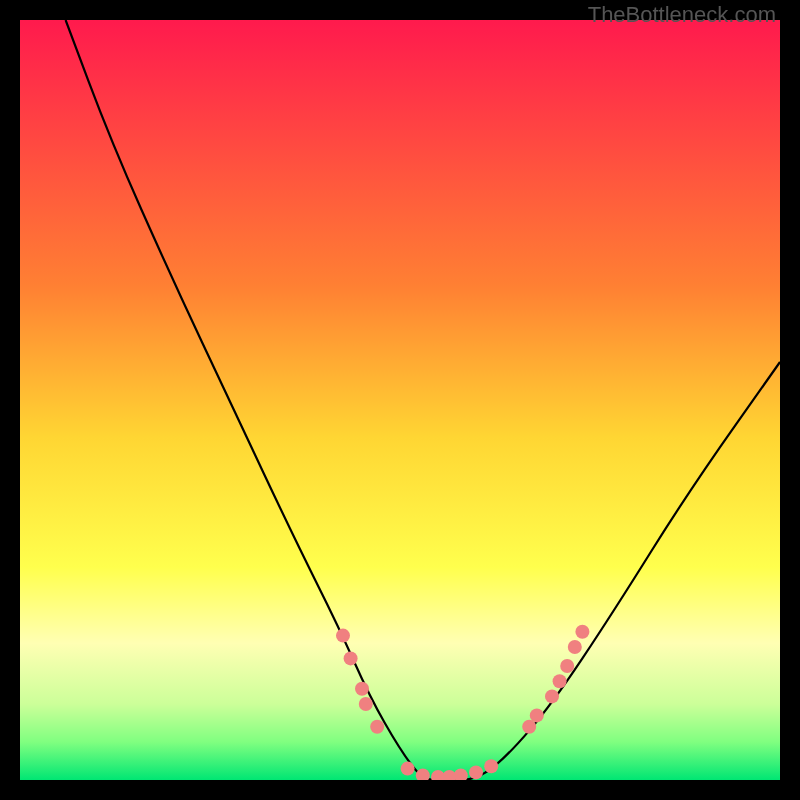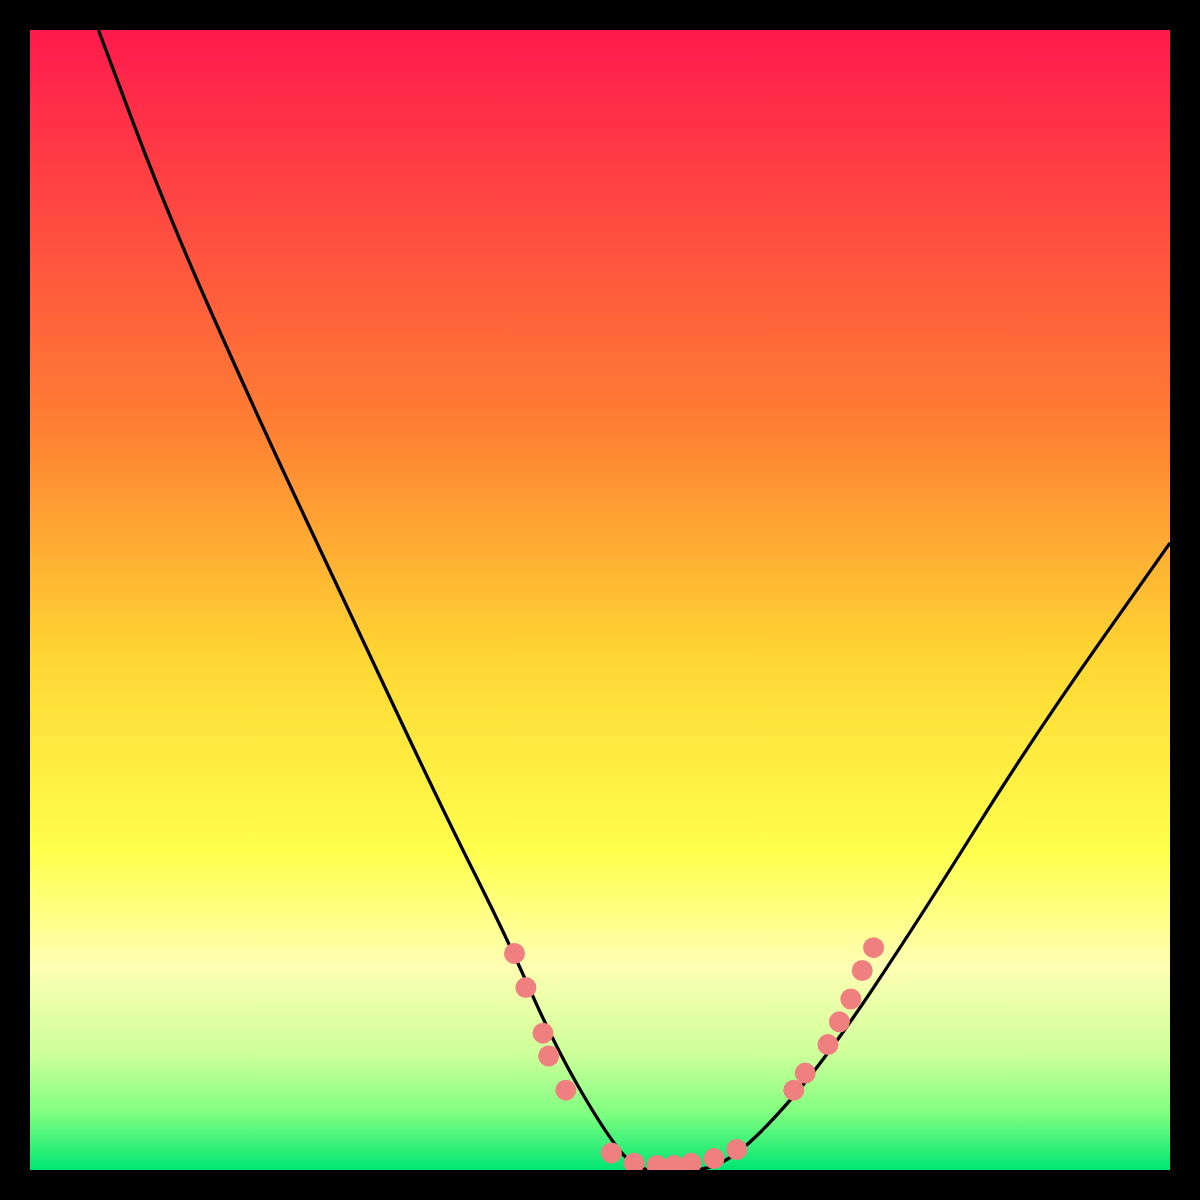--- a/index.html
+++ b/index.html
@@ -23,20 +23,21 @@
     font-size: 22px;
     font-family: Arial, sans-serif;
     z-index: 10;
   }
   svg { display: block; }
 </style>
 </head>
 <body>
 
 <div class="frame">
+  <div class="watermark">TheBottleneck.com</div>
   <div class="plot-area">
     <svg id="chart-svg" width="760" height="760" viewBox="0 0 760 760">
       <defs>
         <linearGradient id="bg-grad" x1="0" y1="0" x2="0" y2="1">
             <stop offset="0%" stop-color="#ff1a4d"></stop>
             <stop offset="35%" stop-color="#ff8033"></stop>
             <stop offset="55%" stop-color="#ffd633"></stop>
             <stop offset="72%" stop-color="#ffff4d"></stop>
             <stop offset="82%" stop-color="#ffffb3"></stop>
             <stop offset="90%" stop-color="#ccff99"></stop>

